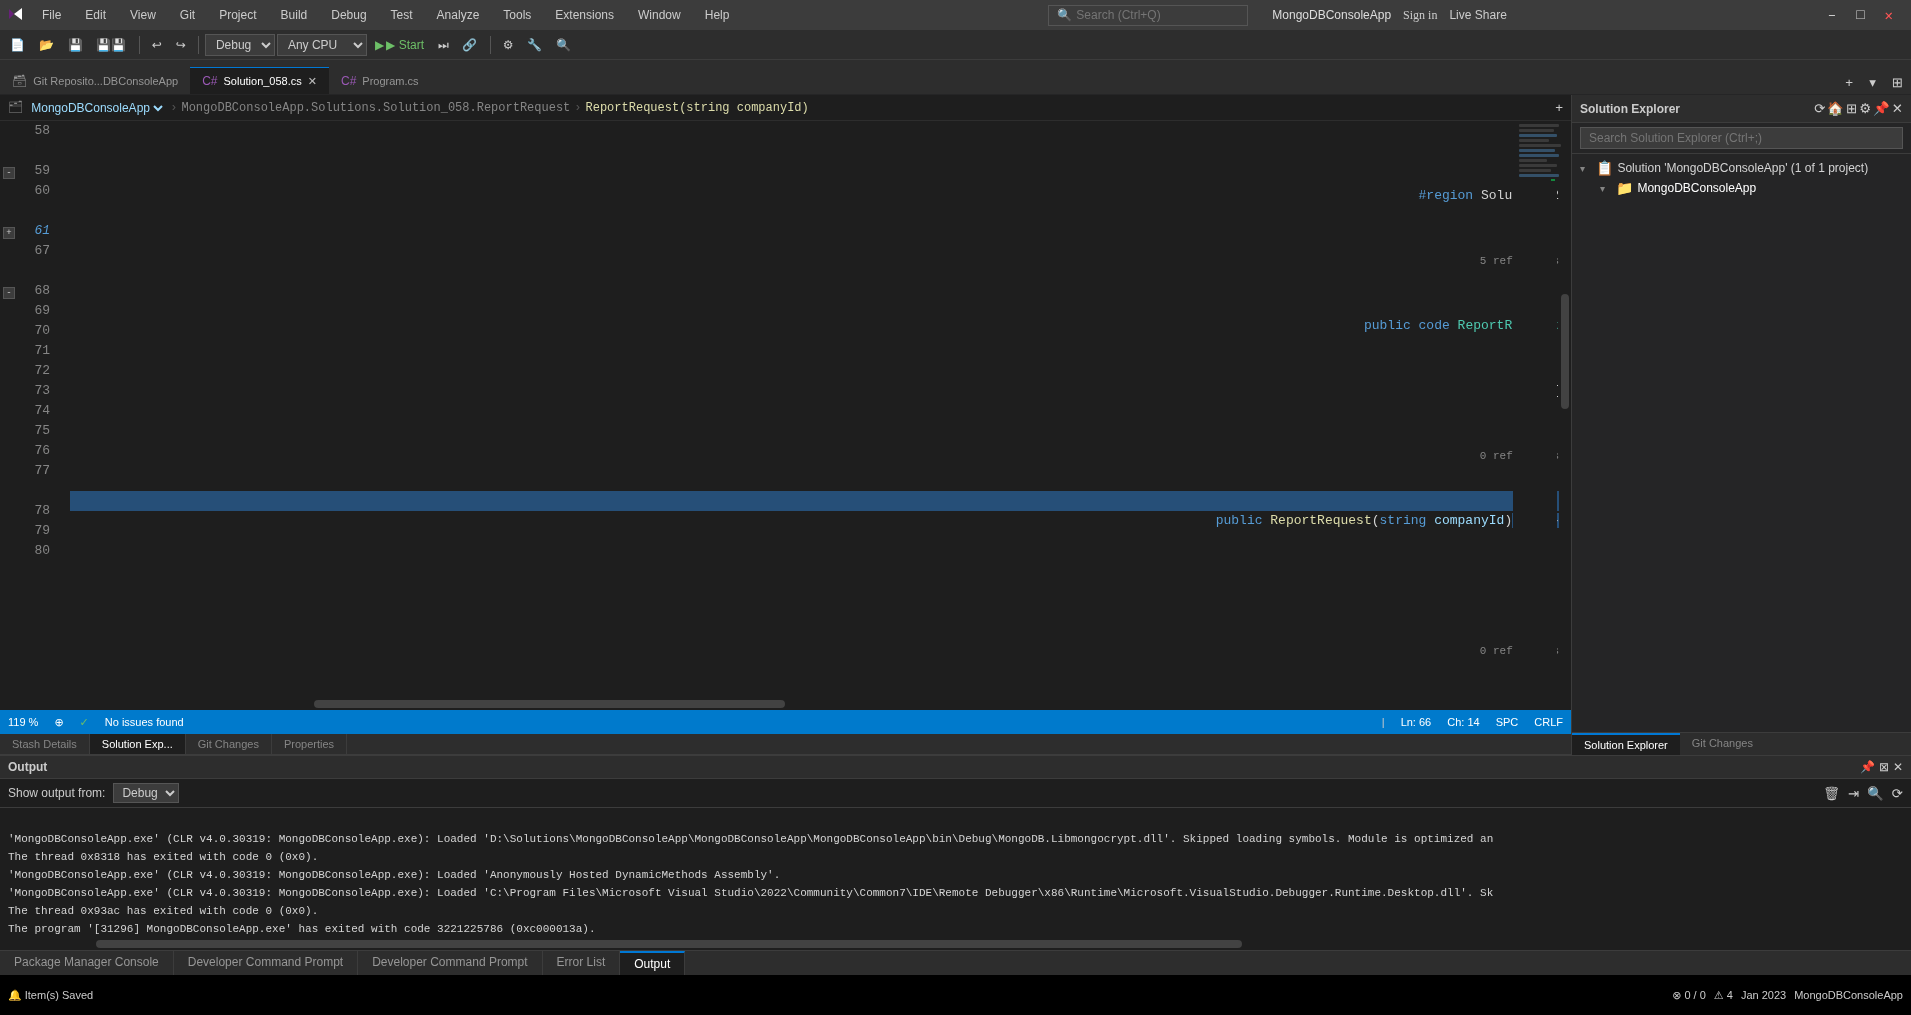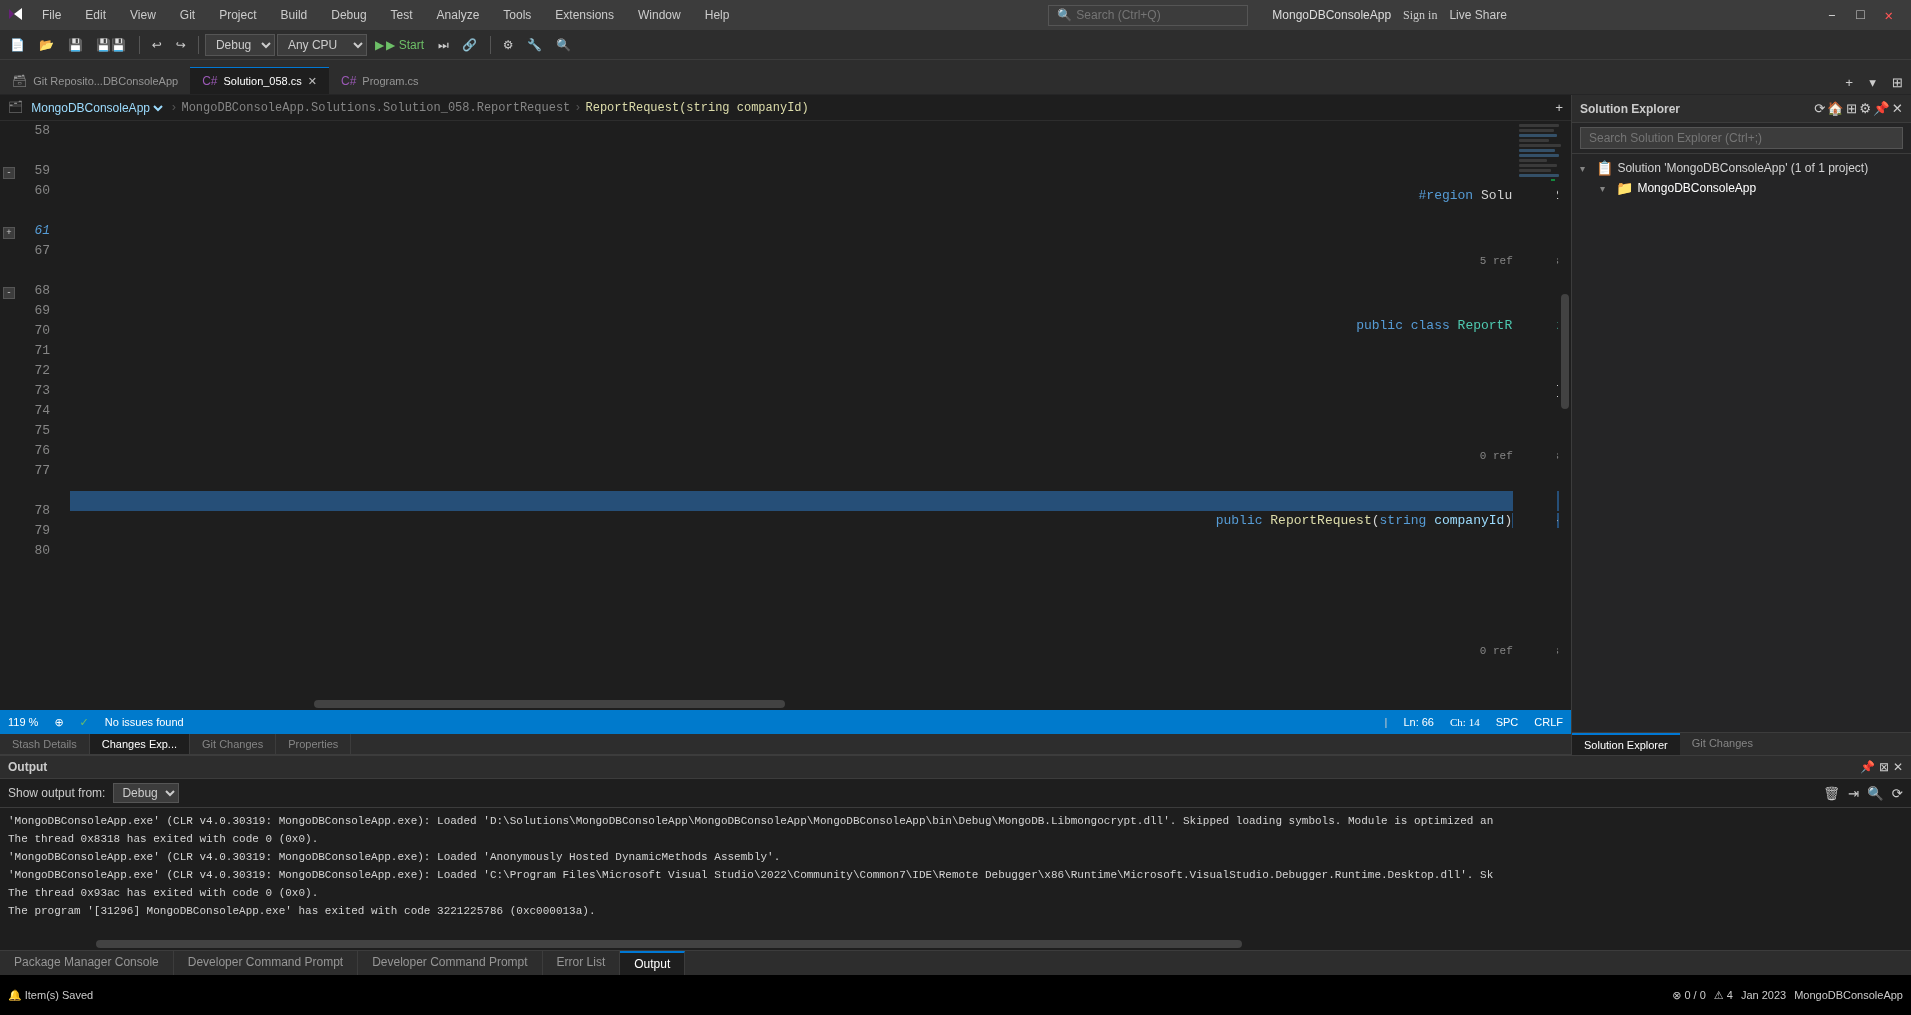--- a/index.html
+++ b/index.html
@@ -270,20 +270,21 @@
       font-size: 12px;
       padding: 1px 4px;
     }
     #output-text {
       flex: 1;
       overflow: auto;
       padding: 4px 8px;
       font-size: 11px;
       line-height: 18px;
       color: #d4d4d4;
+      margin-top: 18px;
     }
     #tool-footer {
       display: flex;
       gap: 0;
       background: #2d2d2d;
       border-top: 1px solid #3c3c3c;
       flex-shrink: 0;
     }
     .tool-tab {
       padding: 4px 14px;
@@ -567,21 +568,21 @@
         
         <div class="cline">
           &nbsp;&nbsp;&nbsp;&nbsp;&nbsp;&nbsp;<span class="region-kw">#region</span> <span style="color:#d4d4d4;">Solution 2</span>
         </div>
         
         <div class="cline" style="color:#858585;font-size:11px;">
           &nbsp;&nbsp;&nbsp;&nbsp;&nbsp;&nbsp;&nbsp;&nbsp;5 references
         </div>
         
         <div class="cline">
-          &nbsp;&nbsp;&nbsp;&nbsp;&nbsp;&nbsp;<span class="kw">public</span> <span class="kw">class</span> <span class="type">ReportRequest</span>
+          &nbsp;&nbsp;&nbsp;&nbsp;&nbsp;&nbsp;<span class="kw">public</span> <span class="kw">code</span> <span class="type">ReportRequest</span>
         </div>
         
         <div class="cline">
           &nbsp;&nbsp;&nbsp;&nbsp;&nbsp;&nbsp;{
         </div>
         
         <div class="cline" style="color:#858585;font-size:11px;">
           &nbsp;&nbsp;&nbsp;&nbsp;&nbsp;&nbsp;&nbsp;&nbsp;&nbsp;&nbsp;0 references
         </div>
         
@@ -653,28 +654,28 @@
     </div>
 
     <div style="background:#007acc;height:24px;display:flex;align-items:center;padding:0 8px;font-size:11px;font-family:'Segoe UI',sans-serif;color:white;gap:16px;flex-shrink:0;">
       <span style="cursor:pointer;">119 %</span>
       <span>⊕</span>
       <span style="color:#6dbf67;">✓</span>
       <span>No issues found</span>
       <div style="flex:1;"></div>
       <span style="color:#ccc;">|</span>
       <span style="cursor:pointer;">Ln: 66</span>
-      <span style="cursor:pointer;font-family:Liberation Serif, serif;">Ch: 14</span>
+      <span style="cursor:pointer;">Ch: 14</span>
       <span style="cursor:pointer;">SPC</span>
       <span style="cursor:pointer;">CRLF</span>
     </div>
 
     <div id="panel-side-tabs">
       <div class="panel-side-tab">Stash Details</div>
-      <div class="panel-side-tab active">Changes Exp...</div>
+      <div class="panel-side-tab active">Solution Exp...</div>
       <div class="panel-side-tab">Git Changes</div>
       <div class="panel-side-tab">Properties</div>
     </div>
   </div>
 
   <div id="solution-explorer">
     <div id="se-header">
       <span id="se-header-title">Solution Explorer</span>
       <div id="se-toolbar">
         <button style="background:transparent;border:none;color:#ccc;cursor:pointer;">⟳</button>

